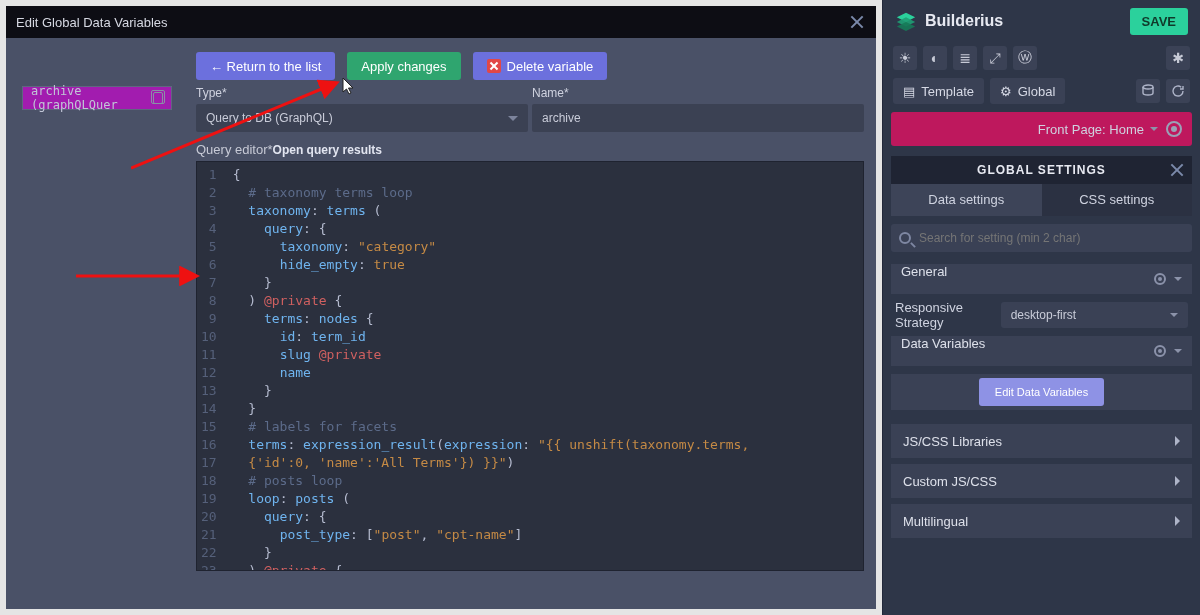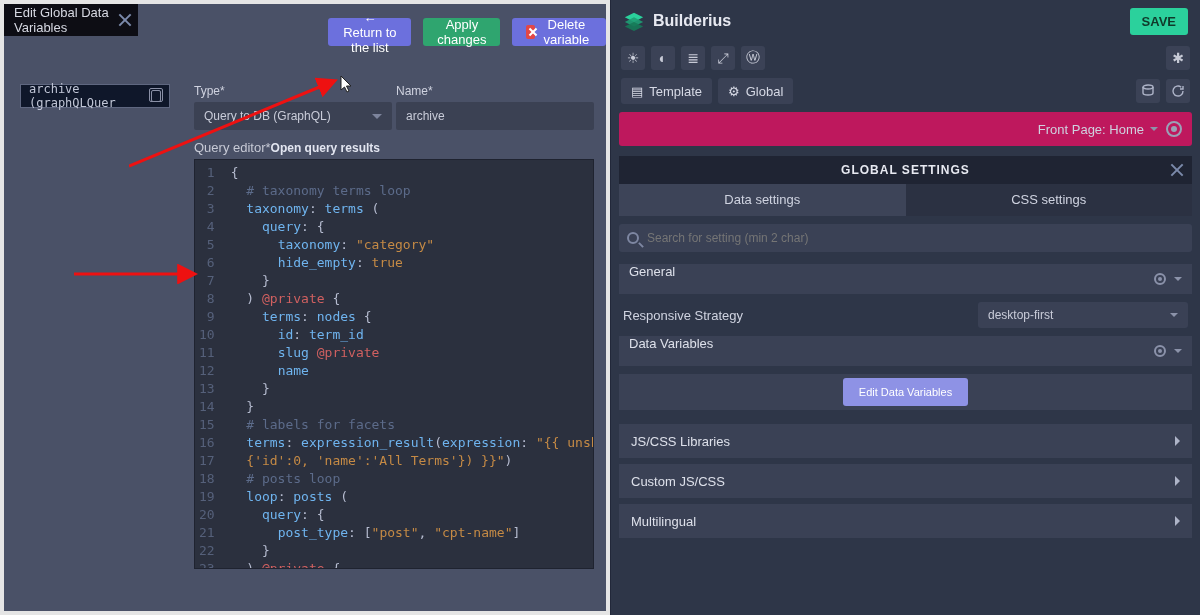--- a/index.html
+++ b/index.html
@@ -6,24 +6,24 @@
 body {
   width: 1200px; height: 615px;
   background: #2e3648;
   font-family: -apple-system, BlinkMacSystemFont, "Segoe UI", Arial, sans-serif;
   font-size: 13px; color: #c7cad6;
   display: flex; overflow: hidden;
   position: relative;
 }
 
 .modal {
-  width: 610px; height: 615px;
-  background: #4a5167; border: 4px solid #e5e5e5;
+  width: 882px; height: 615px;
+  background: #4a5167; border: 6px solid #e5e5e5;
   position: relative;
-  display: flex; flex-direction: row;
+  display: flex; flex-direction: column;
 }
 .modal-header {
   height: 32px; background: #0d0d14;
   display: flex; align-items: center; justify-content: space-between;
   padding: 0 10px;
 }
 .modal-title { color: #d6d8e2; font-size: 13px; }
 .close-x { width: 18px; height: 18px; cursor: pointer; position: relative; }
 .close-x::before, .close-x::after {
   content: ""; position: absolute; left: 8px; top: 1px;
@@ -39,21 +39,21 @@
   padding: 0 14px; font-size: 13px; cursor: pointer;
   display: inline-flex; align-items: center; gap: 6px;
 }
 .btn-purple { background: #6c70dd; color: #fff; }
 .btn-green  { background: #2fa56f; color: #fff; }
 .btn-red-sq { width: 14px; height: 14px; background: #e24747; border-radius: 2px; display:inline-block; position:relative; }
 .btn-red-sq::before,.btn-red-sq::after{content:"";position:absolute;left:6px;top:2px;width:2px;height:10px;background:#fff;}
 .btn-red-sq::before{transform:rotate(45deg);} .btn-red-sq::after{transform:rotate(-45deg);}
 .var-chip {
   position: absolute; top: 80px; left: 16px;
-  background: #0f172a; border: 1px solid #5f6780;
+  background: #a21caf; border: 1px solid #5f6780;
   padding: 4px 8px 4px 8px; width: 150px; height: 24px;
   font-family: "Menlo", monospace; font-size: 12px; color: #c1c6d6;
   display:flex; align-items:center; justify-content:space-between;
 }
 .var-chip .copy-ic{width:12px;height:12px;border:1px solid #8a90a6;border-radius:2px;position:relative;}
 .var-chip .copy-ic::after{content:"";position:absolute;width:12px;height:12px;border:1px solid #8a90a6;border-radius:2px;left:-3px;top:-3px;}
 .form-area {
   position: absolute; top: 80px; left: 190px; right: 12px;
 }
 .form-row { display: flex; gap: 4px; margin-bottom: 10px; align-items: flex-end;}

